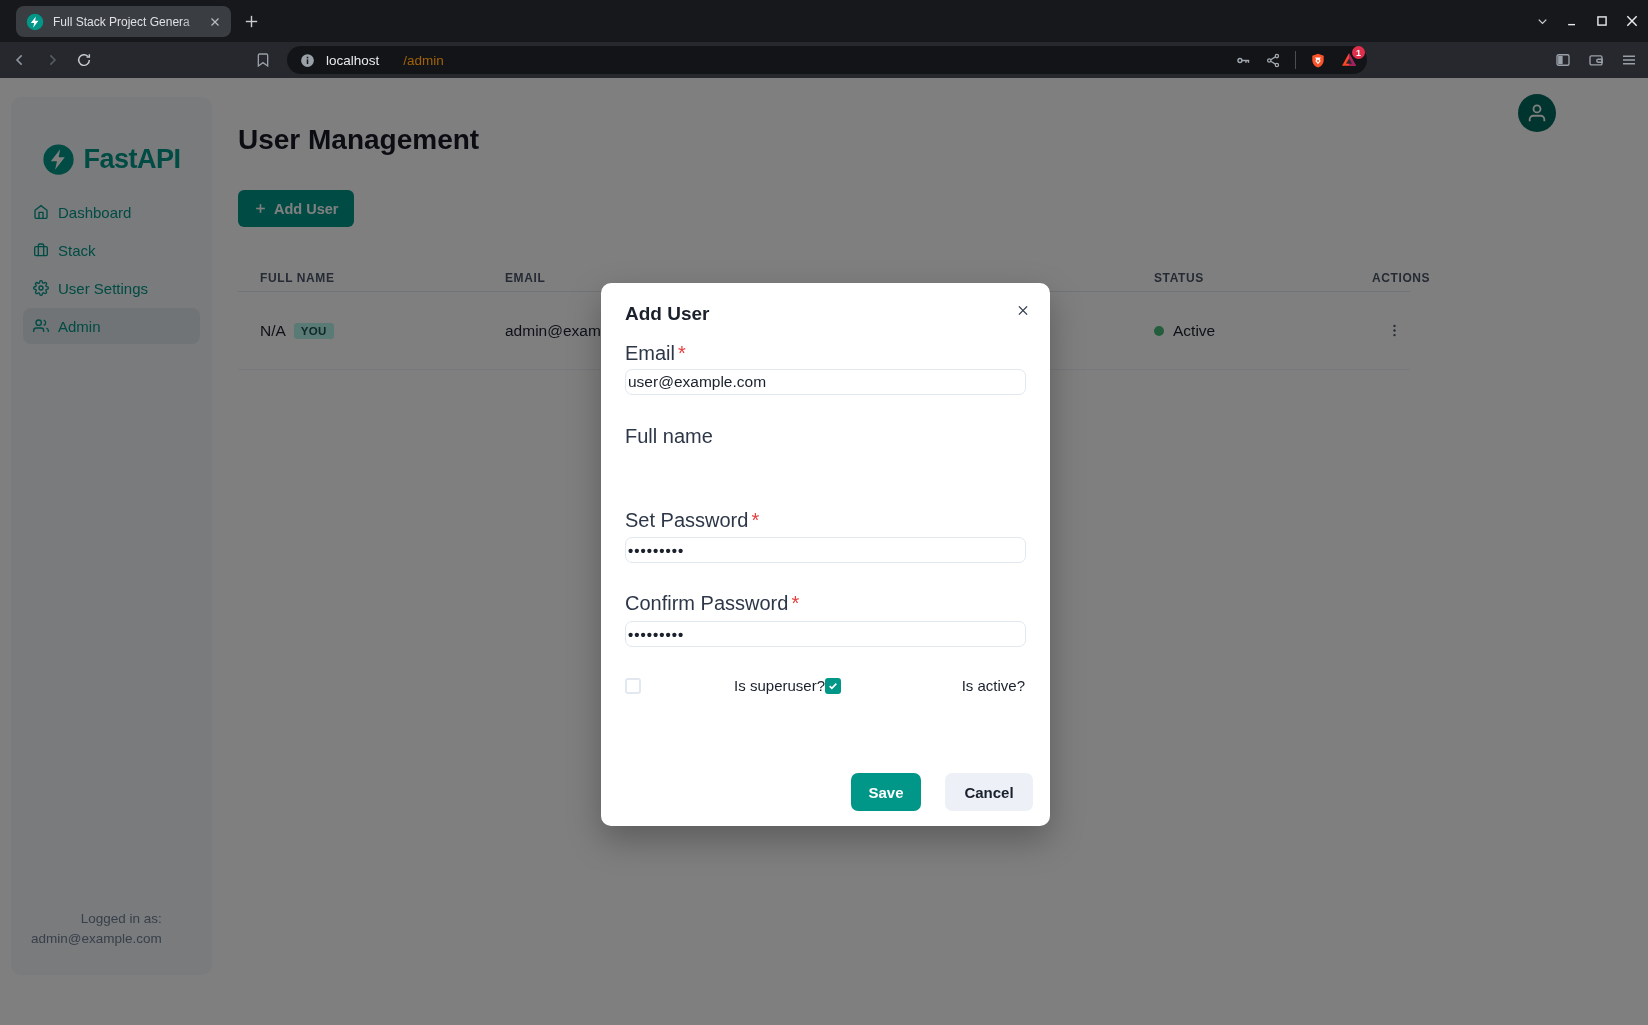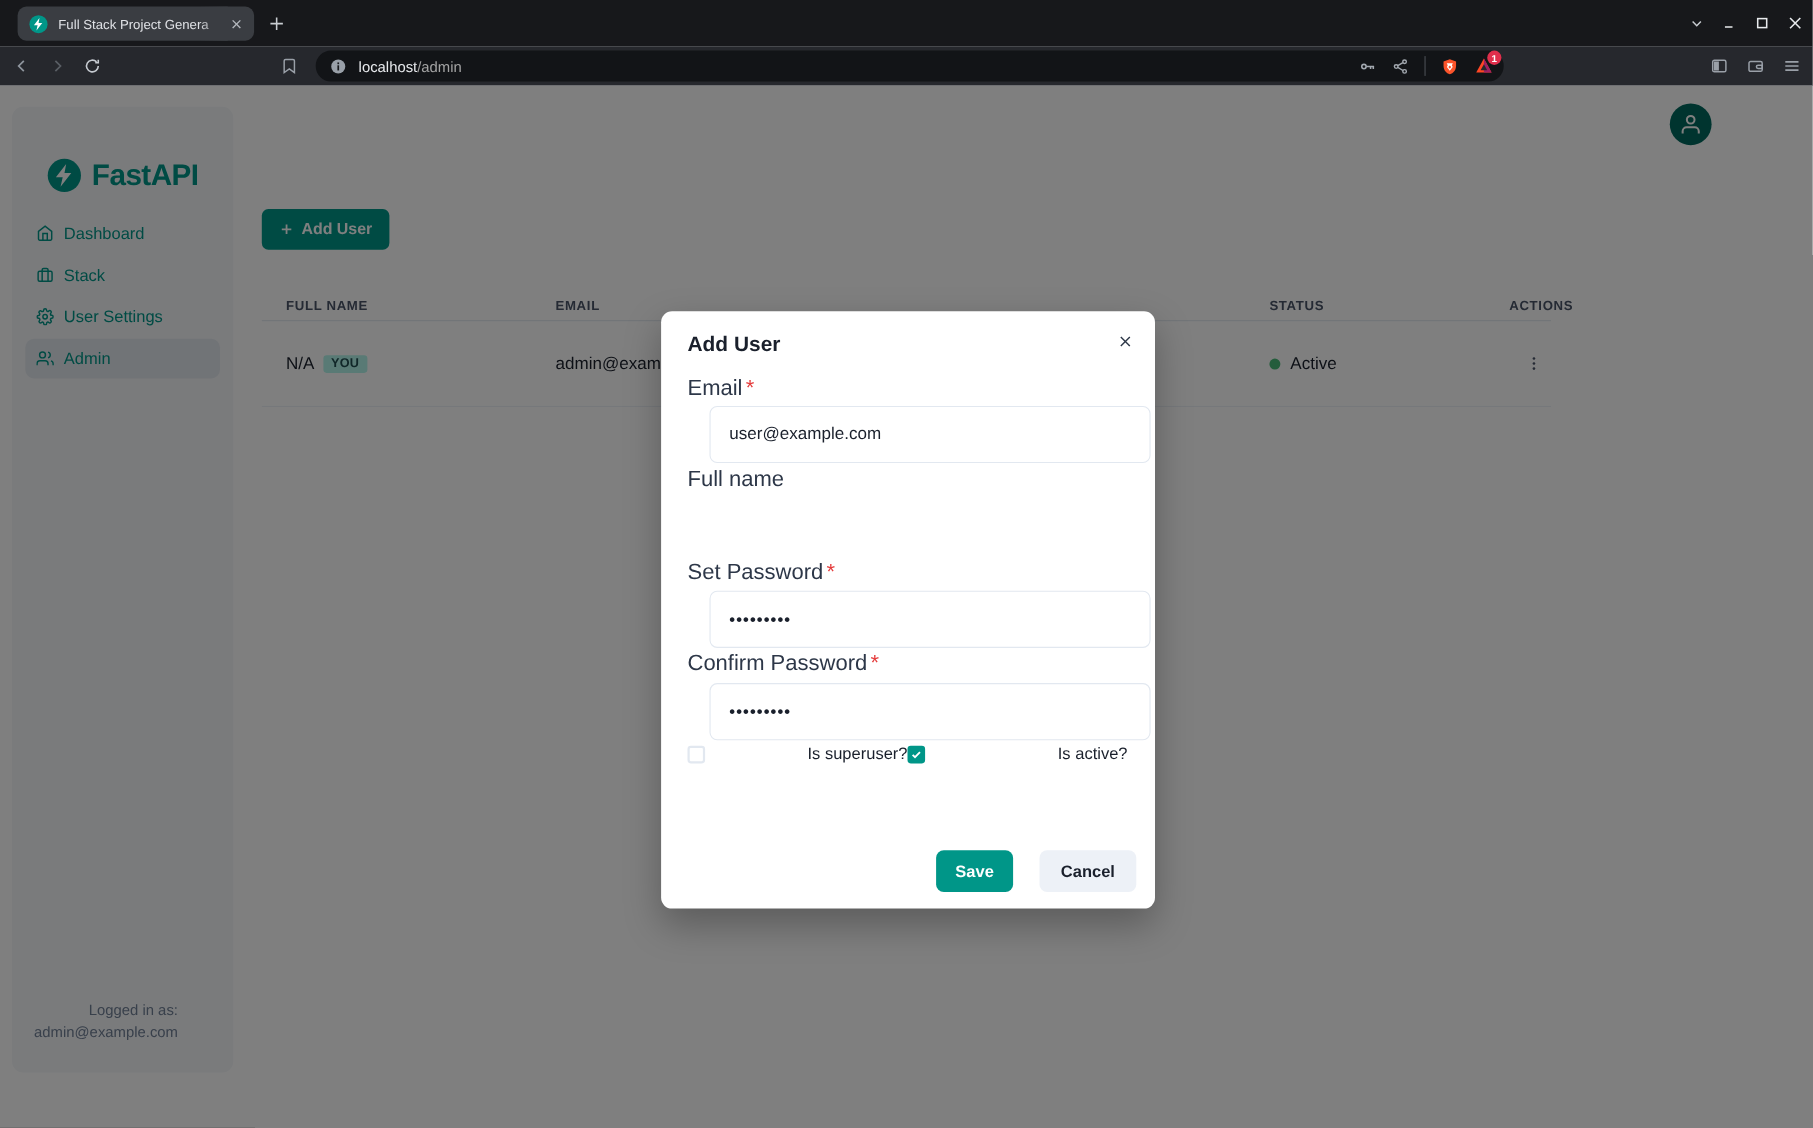--- a/index.html
+++ b/index.html
@@ -16,21 +16,21 @@
   .newtab{position:absolute;left:243px;top:13px;width:17px;height:17px;color:#C9CDD2;}
   .win-controls{position:absolute;right:0;top:0;height:42px;display:flex;align-items:center;gap:14px;padding-right:8px;color:#E8EAED;}
   .win-controls .wc{width:16px;height:16px;display:flex;align-items:center;justify-content:center;}
 
   .toolbar{position:absolute;left:0;top:42px;width:100%;height:36px;background:#26282D;}
   .tb-icon{position:absolute;top:10px;width:16px;height:16px;}
   .urlbar{position:absolute;left:287px;top:4px;width:1080px;height:28px;border-radius:14px;background:#121417;display:flex;align-items:center;padding:0 8px 0 12px;}
   .url-info{width:17px;height:17px;flex:0 0 auto;}
   .url-text{margin-left:10px;font-size:13.5px;white-space:nowrap;}
   .url-host{color:#E8EAED;}
-  .url-path{color:#a3a3a3;}
+  .url-path{color:#a16207;margin-left:24px;}
   .url-right{margin-left:auto;display:flex;align-items:center;gap:13px;}
   .url-right .u-ic{width:17px;height:17px;}
   .vdivider{width:1px;height:18px;background:#4A4E54;}
   .rewards-wrap{position:relative;width:20px;height:20px;}
   .rewards-badge{position:absolute;top:-4px;right:-6px;min-width:13px;height:13px;border-radius:7px;background:#E02F4C;color:#fff;font-size:9px;font-weight:bold;display:flex;align-items:center;justify-content:center;padding:0 3px;}
   .toolbar-right{position:absolute;right:0;top:0;height:36px;display:flex;align-items:center;gap:15px;padding-right:10px;color:#9AA0A8;}
   .toolbar-right .t-ic{width:18px;height:18px;}
 
   
   .viewport{position:absolute;left:0;top:78px;width:1648px;height:947px;background:#fff;overflow:hidden;}
@@ -62,21 +62,21 @@
   .kebab{margin-left:12px;width:20px;height:20px;display:flex;align-items:center;justify-content:center;}
 
   .overlay{position:absolute;left:0;top:0;width:100%;height:100%;background:rgba(0,0,0,.5);}
 
   
   .modal{position:absolute;left:601px;top:205px;width:449px;height:543px;background:#fff;border-radius:10px;box-shadow:0 14px 34px rgba(0,0,0,.28);}
   .modal-title{position:absolute;left:24px;top:20px;font-size:19px;font-weight:bold;color:#1A202C;}
   .modal-close{position:absolute;right:14px;top:14px;width:26px;height:26px;display:flex;align-items:center;justify-content:center;color:#2D3748;background:none;border:none;}
   .field-label{position:absolute;left:24px;font-size:20px;color:#2D3748;}
   .req{color:#E53E3E;margin-left:3px;}
-  .field-input{position:absolute;left:24px;width:401px;height:52px;border:1px solid #E2E8F0;border-radius:7px;padding:0 17px;font-size:15.5px;color:#1A202C;background:#fff;outline:none;margin-left:20px;}
+  .field-input{position:absolute;left:24px;width:401px;height:26px;border:1px solid #E2E8F0;border-radius:7px;padding:0 2px;font-size:15.5px;color:#1A202C;background:#fff;outline:none;}
   .field-input.pw{font-weight:bold;letter-spacing:1px;font-size:15px;}
   .lbl0{top:59px}.in0{top:86px}
   .lbl1{top:142px}.in1{top:170px}
   .lbl2{top:226px}.in2{top:254px}
   .lbl3{top:309px}.in3{top:338px}
   .checkrow{position:absolute;left:24px;top:394px;display:flex;}
   .check-item{display:flex;align-items:center;width:200px;justify-content:space-between;}
   .checkbox{width:16px;height:16px;border:2px solid #E2E8F0;border-radius:3px;background:#fff;display:flex;align-items:center;justify-content:center;}
   .checkbox.checked{background:#009688;border-color:#009688;}
   .checkbox svg{display:none;}
@@ -294,20 +294,21 @@
 
     <div class="avatar-btn">
       <span>
         <svg viewBox="0 0 24 24" width="22" height="22" stroke="#fff" stroke-width="2" fill="none">
             <path d="M20 21v-2a4 4 0 0 0-4-4H8a4 4 0 0 0-4 4v2"></path>
             <circle cx="12" cy="7.5" r="3.8"></circle>
           </svg>
       </span>
     </div>
 
+    <h1 class="page-title">User Management</h1>
     <button class="add-user-btn">
       <span>
         <svg viewBox="0 0 24 24" width="13" height="13" stroke="#fff" stroke-width="3" fill="none">
             <line x1="12" y1="4" x2="12" y2="20"></line>
             <line x1="4" y1="12" x2="20" y2="12"></line>
           </svg>
       </span>
       <span>Add User</span>
     </button>
 

